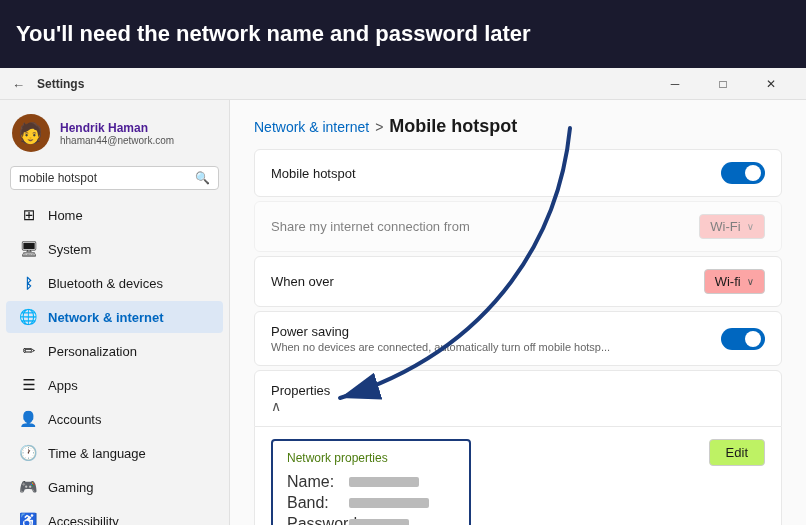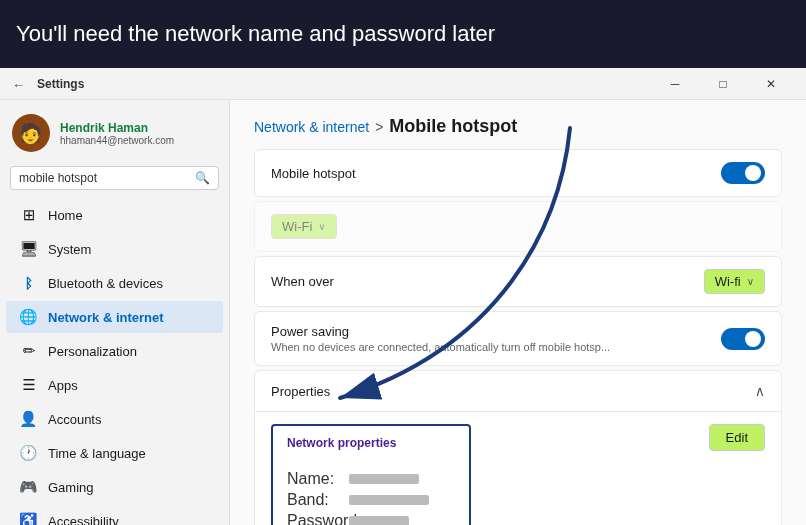--- a/index.html
+++ b/index.html
@@ -10,21 +10,21 @@
       background: #000;
       overflow: hidden;
       position: relative;
     }
 
     
     .top-banner {
       background: #1a1a2e;
       color: #fff;
       font-size: 22px;
-      font-weight: 400;
+      font-weight: 700;
       padding: 10px 16px;
       line-height: 1.3;
       height: 68px;
       display: flex;
       align-items: center;
     }
 
     
     .settings-window {
       position: absolute;
@@ -110,21 +110,21 @@
       background: #8B4513;
       display: flex;
       align-items: center;
       justify-content: center;
       color: #fff;
       font-size: 18px;
       overflow: hidden;
       flex-shrink: 0;
     }
     .user-info { flex: 1; min-width: 0; }
-    .user-name { font-size: 12px; font-weight: 600; color: #15803d; white-space: nowrap; overflow: hidden; text-overflow: ellipsis; }
+    .user-name { font-size: 12px; font-weight: 600; color: #4c1d95; white-space: nowrap; overflow: hidden; text-overflow: ellipsis; }
     .user-email { font-size: 10px; color: #555; white-space: nowrap; overflow: hidden; text-overflow: ellipsis; }
 
     .search-bar {
       margin: 4px 10px 8px 10px;
       display: flex;
       align-items: center;
       background: #fff;
       border: 1px solid #ccc;
       border-radius: 4px;
       padding: 4px 8px;
@@ -225,54 +225,55 @@
     
     .dropdown {
       display: flex;
       align-items: center;
       gap: 6px;
       border: 1px solid #ccc;
       border-radius: 4px;
       padding: 4px 10px;
       font-size: 13px;
       color: #1a1a1a;
-      background: #bef264;
+      background: #fca5a5;
       cursor: pointer;
     }
     .dropdown-arrow { font-size: 10px; color: #555; }
 
     
     .properties-header {
       background: #fff;
       border: 1px solid #e8e8e8;
       border-radius: 6px 6px 0 0;
       padding: 12px 16px;
       display: flex;
-      align-items: center;
+      align-items: flex-start;
       justify-content: space-between;
       margin-bottom: 0;
+      flex-direction: column;
     }
     .properties-body {
       background: #fff;
       border: 1px solid #e8e8e8;
       border-top: none;
       border-radius: 0 0 6px 6px;
       padding: 12px 16px;
       margin-bottom: 4px;
     }
 
     .network-props-box {
       border: 2px solid #1a3a7a;
       border-radius: 4px;
       padding: 10px 14px;
       width: 200px;
       background: #fff;
       margin-bottom: 10px;
     }
-    .np-title { font-size: 12px; font-weight: 700; color: #4c1d95; margin-bottom: 20px; }
+    .np-title { font-size: 12px; font-weight: 400; color: #4d7c0f; margin-bottom: 8px; }
     .np-row { display: flex; align-items: center; gap: 6px; margin-bottom: 3px; }
     .np-label { font-size: 16px; color: #333; width: 56px; }
     .np-value {
       height: 10px;
       background: #bbb;
       border-radius: 2px;
       flex: 1;
     }
 
     .edit-btn {
@@ -393,20 +394,21 @@
       </div>
 
       <div class="settings-section">
 
         <div class="setting-row">
           <span class="setting-label">Mobile hotspot</span>
           <div class="toggle"></div>
         </div>
 
         <div class="setting-row dimmed">
+          <span class="setting-label">Share my internet connection from</span>
           <div class="dropdown">
             <span>Wi-Fi</span>
             <span class="dropdown-arrow">∨</span>
           </div>
         </div>
 
         <div class="setting-row">
           <span class="setting-label">When over</span>
           <div class="dropdown">
             <span>Wi-fi</span>

